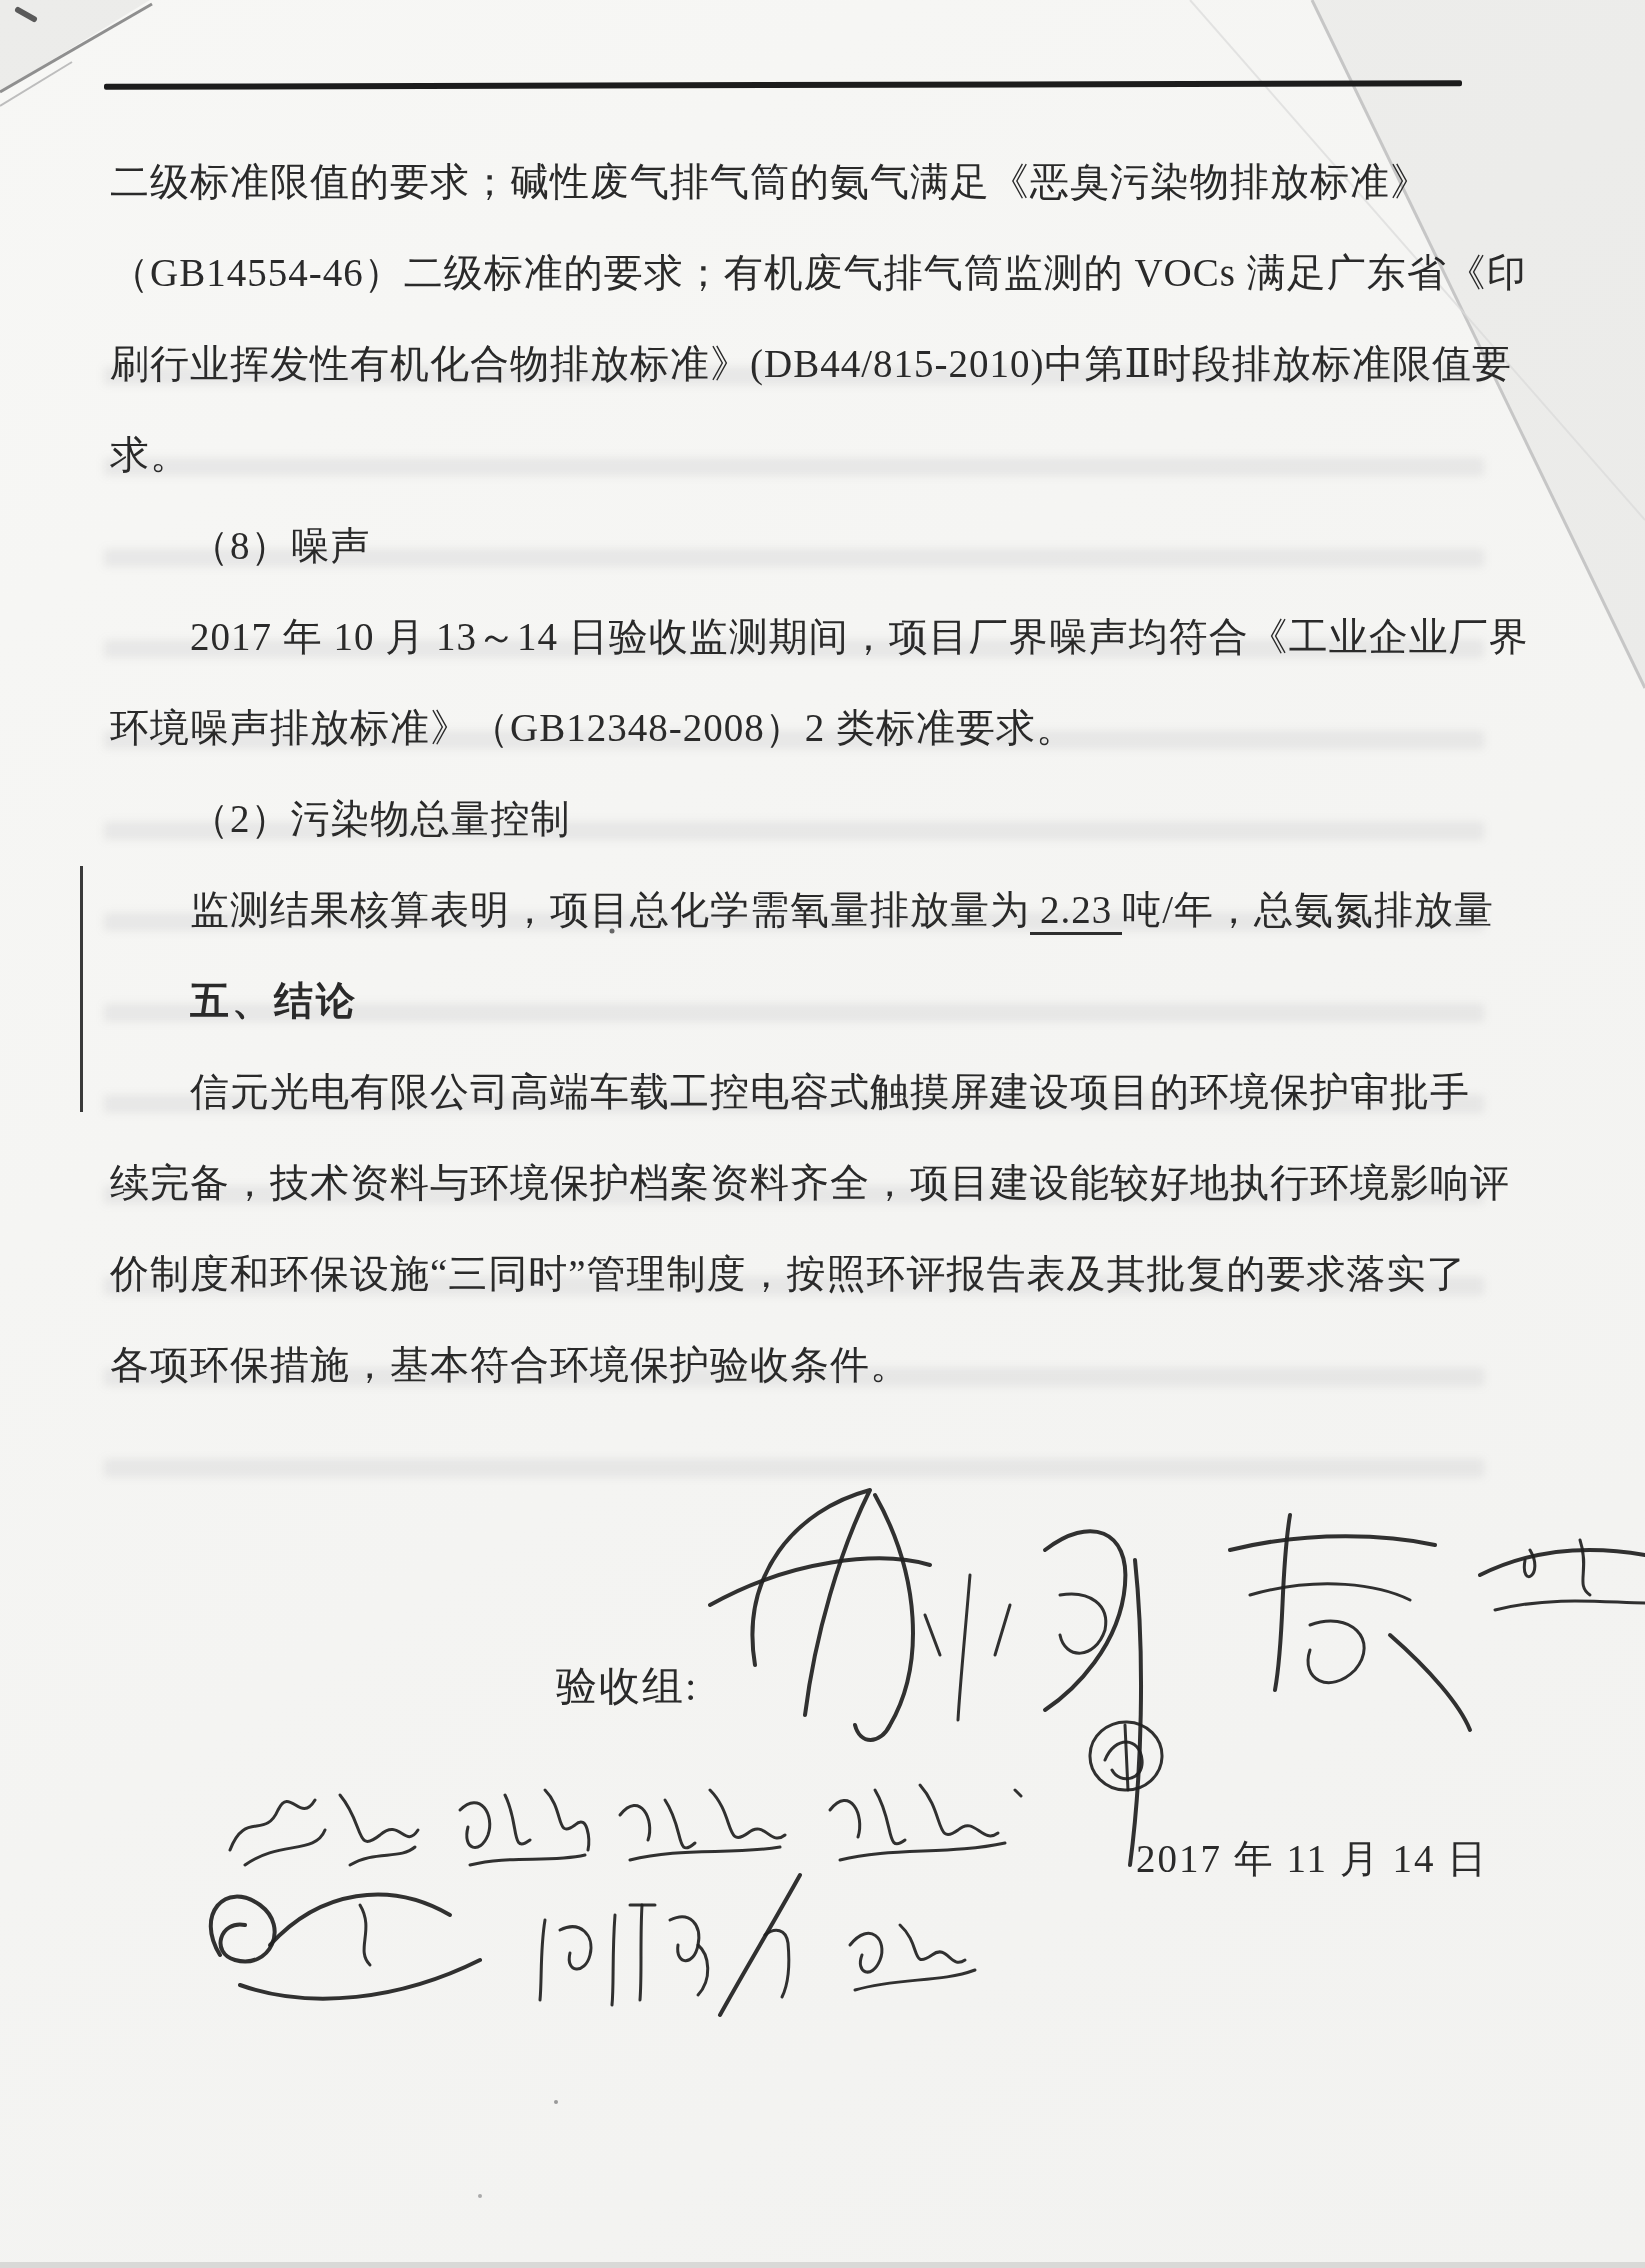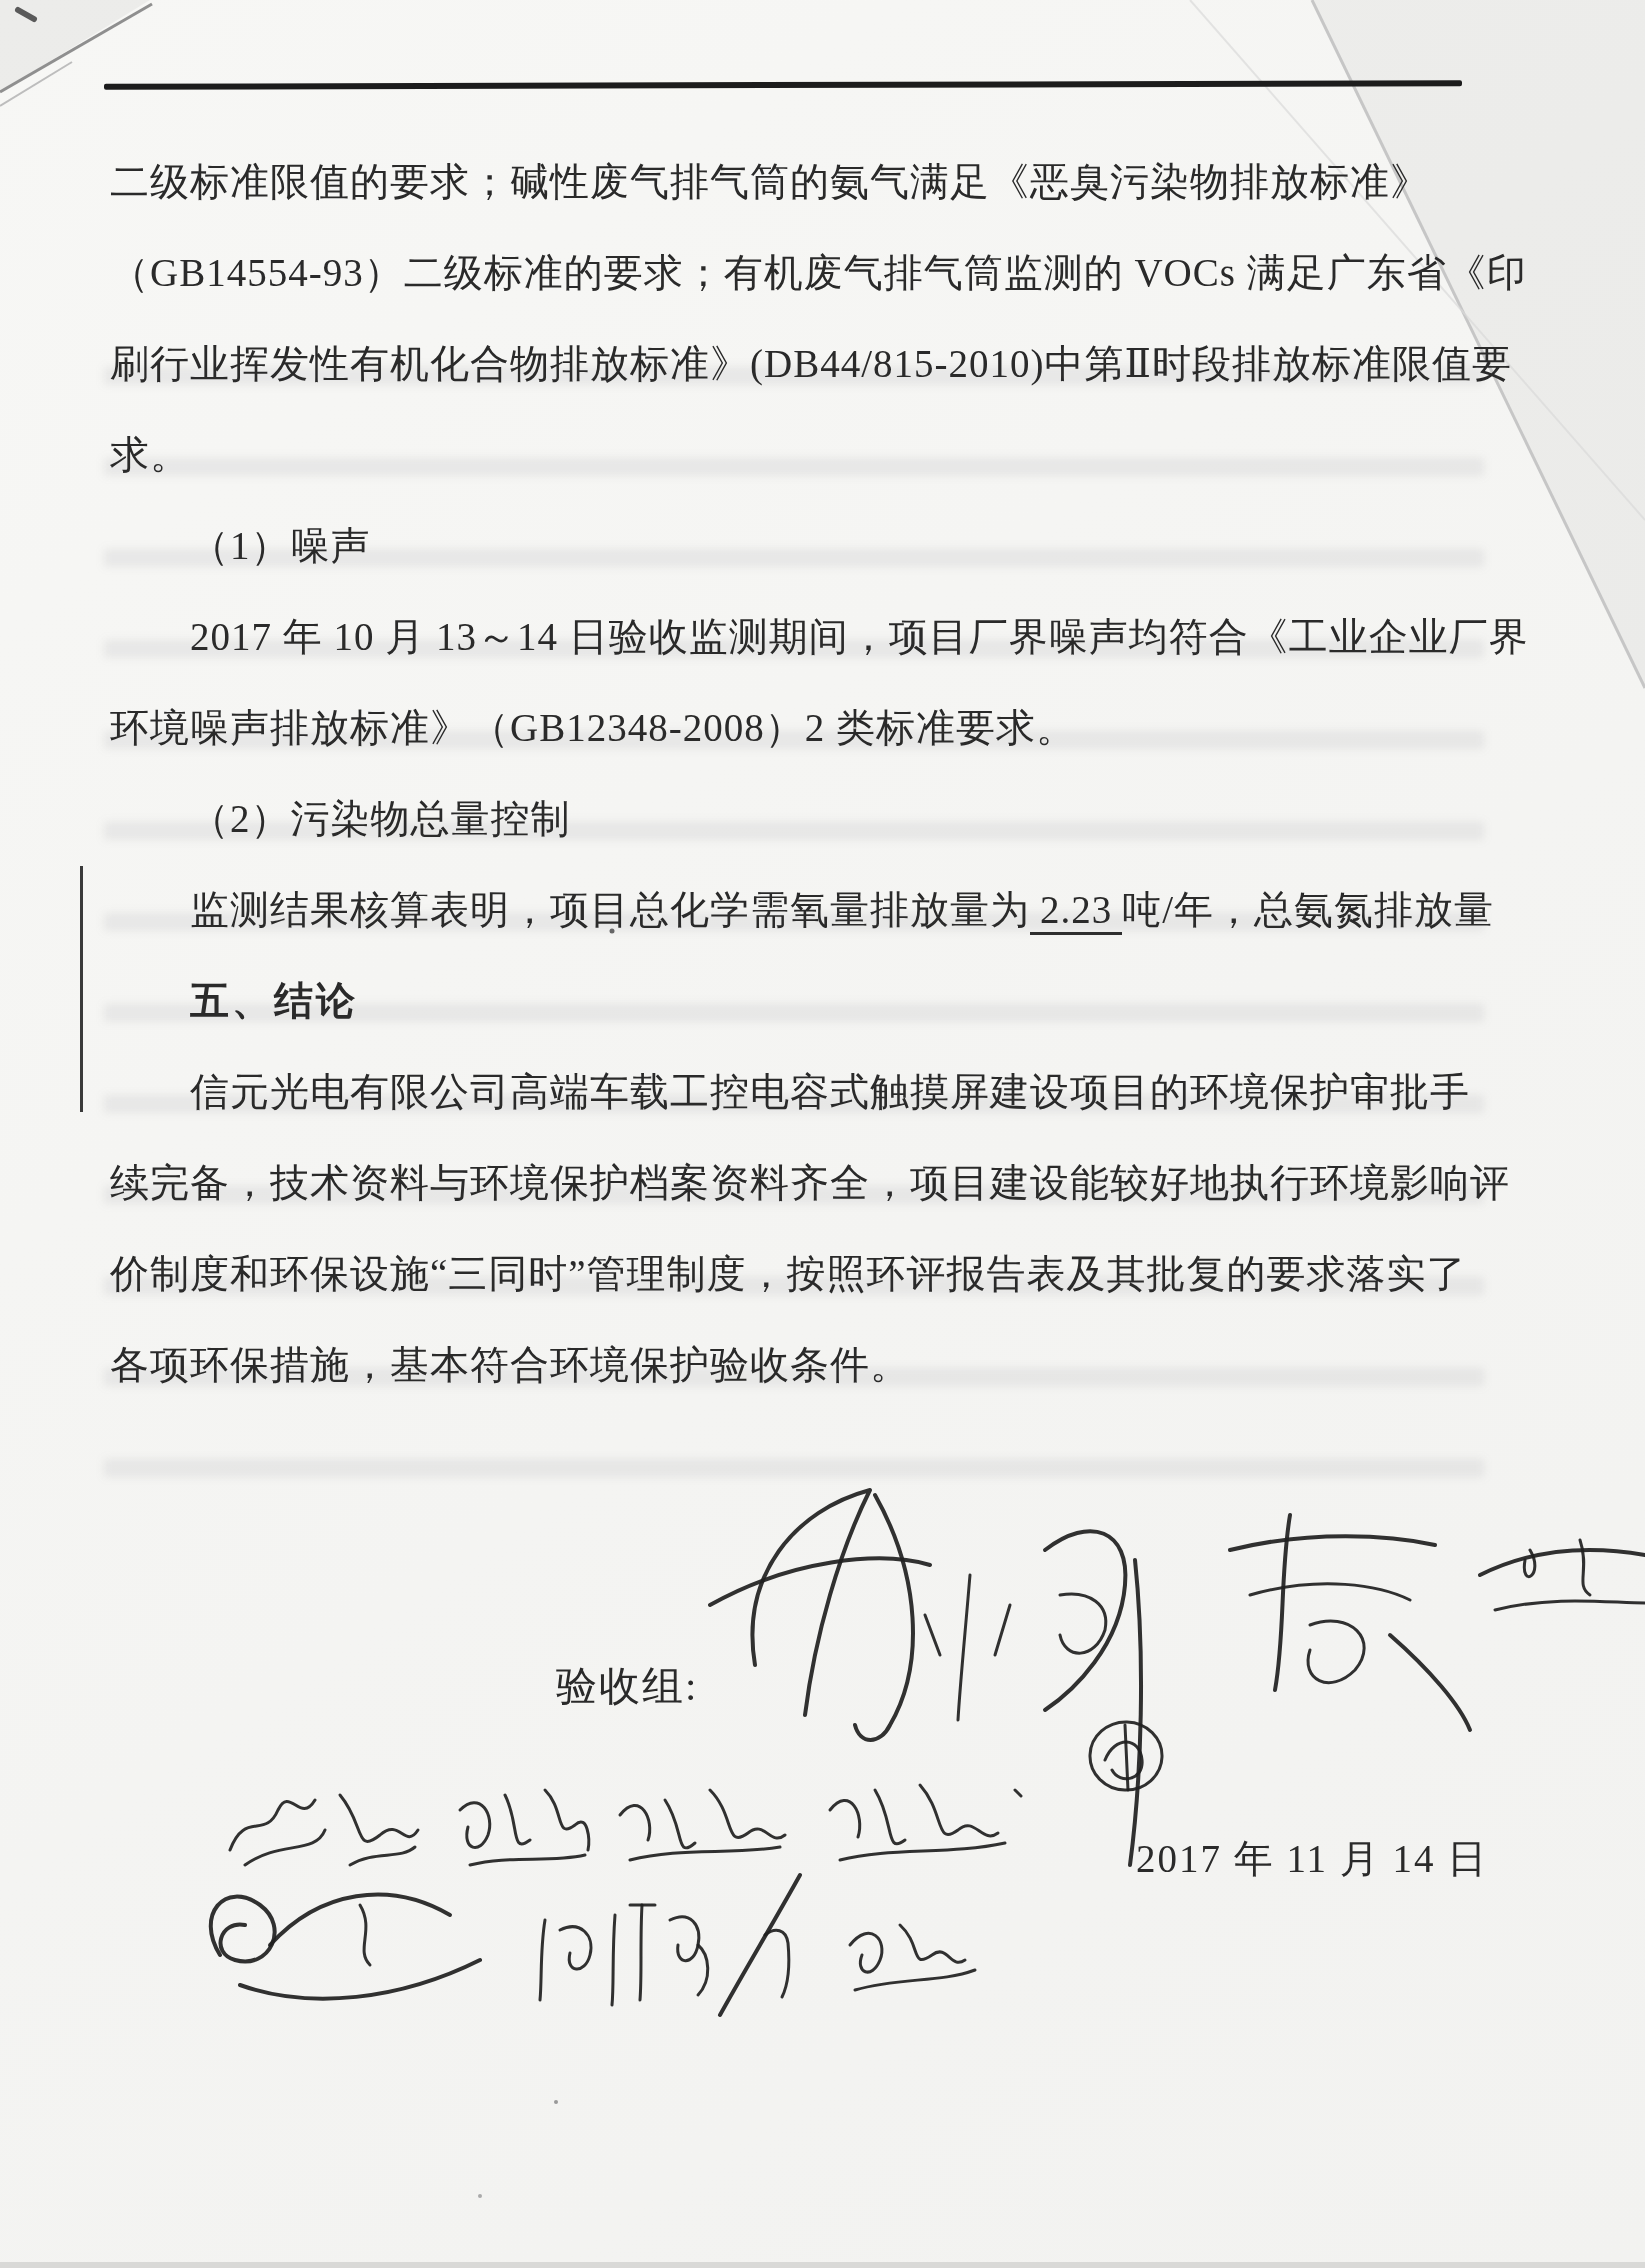--- a/index.html
+++ b/index.html
@@ -72,24 +72,24 @@
     <circle cx="612" cy="931" r="2.5" fill="#666"></circle>
     <circle cx="556" cy="2102" r="2" fill="#999"></circle>
     <circle cx="480" cy="2196" r="2" fill="#aaa"></circle>
   </svg>
 
   <div class="top-rule"></div>
   <div class="bleed"></div>
 
   <div class="body-text">
     <div class="line">二级标准限值的要求；碱性废气排气筒的氨气满足《恶臭污染物排放标准》</div>
-    <div class="line">（GB14554-93）二级标准的要求；有机废气排气筒监测的 VOCs 满足广东省《印</div>
+    <div class="line">（GB14554-46）二级标准的要求；有机废气排气筒监测的 VOCs 满足广东省《印</div>
     <div class="line">刷行业挥发性有机化合物排放标准》(DB44/815-2010)中第Ⅱ时段排放标准限值要</div>
     <div class="line">求。</div>
-    <div class="line indent">（1）噪声</div>
+    <div class="line indent">（8）噪声</div>
     <div class="line indent">2017 年 10 月 13～14 日验收监测期间，项目厂界噪声均符合《工业企业厂界</div>
     <div class="line">环境噪声排放标准》（GB12348-2008）2 类标准要求。</div>
     <div class="line indent">（2）污染物总量控制</div>
     <div class="line indent"><span>监测结果核算表明，项目总化学需氧量排放量为</span><span class="u">2.23</span><span>吨/年，总氨氮排放量</span></div>
     <div class="line heading indent">五、结论</div>
     <div class="line indent">信元光电有限公司高端车载工控电容式触摸屏建设项目的环境保护审批手</div>
     <div class="line">续完备，技术资料与环境保护档案资料齐全，项目建设能较好地执行环境影响评</div>
     <div class="line">价制度和环保设施“三同时”管理制度，按照环评报告表及其批复的要求落实了</div>
     <div class="line">各项环保措施，基本符合环境保护验收条件。</div>
   </div>

